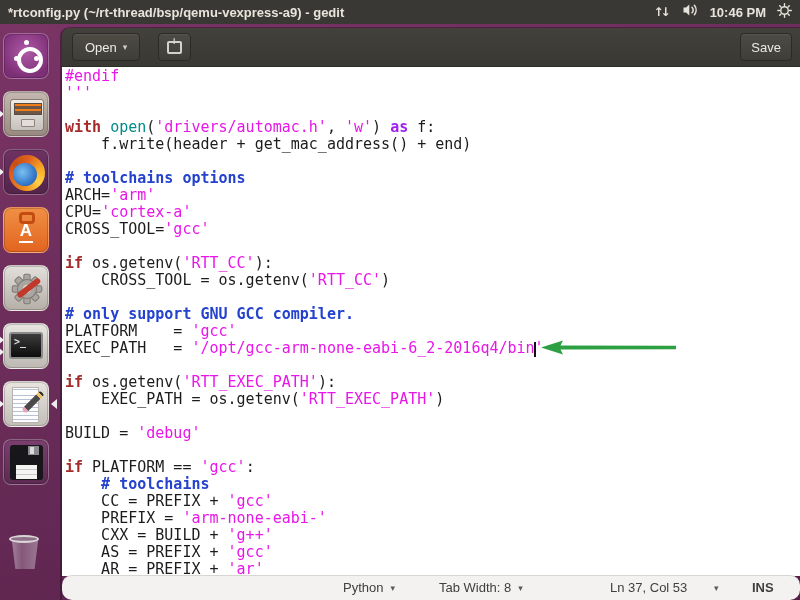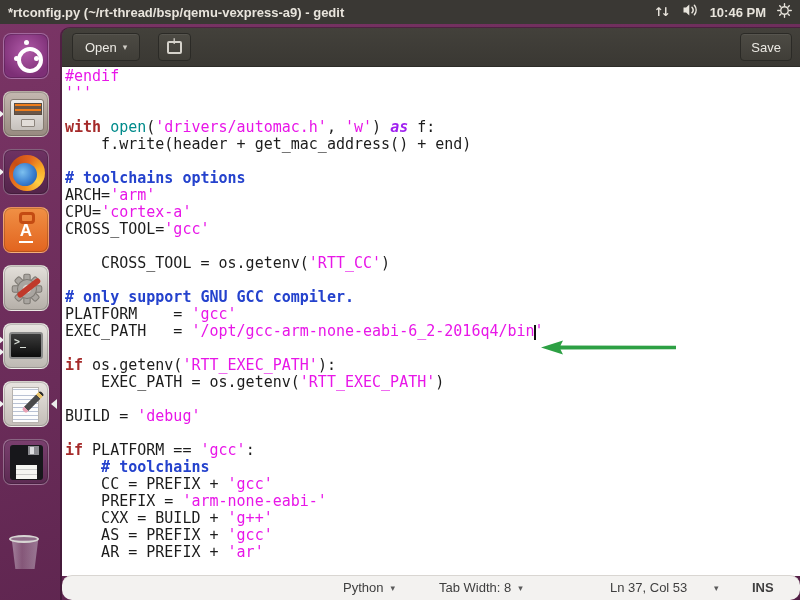--- a/index.html
+++ b/index.html
@@ -91,21 +91,21 @@
   .newtab-glyph:after{content:"+";position:absolute;left:2px;top:-8px;color:#d5d2cb;font-weight:bold;font-size:11px;background:transparent;}
 
   #code{position:absolute;top:39px;left:0;right:0;bottom:24px;background:#fff;overflow:hidden;
     font-family:"DejaVu Sans Mono","Liberation Mono",monospace;font-size:15px;color:var(--plain,#1c1c1c);
     padding:1px 0 0 3px;}
   .ln{height:17px;line-height:17px;white-space:pre;}
   .tk-k{color:var(--kw,#a52a2a);font-weight:bold;}
   .tk-s{color:var(--str,#ee00ee);}
   .tk-c{color:var(--com,#2442cd);font-weight:bold;}
   .tk-b{color:var(--builtin,#008b8b);}
-  .tk-a{color:var(--special,#a020f0);font-weight:bold;font-style:italic;}
+  .tk-a{color:var(--special,#a020f0);font-weight:bold;}
   .tk-p{color:var(--plain,#1c1c1c);}
   .tk-cur{display:inline-block;width:2px;height:15px;background:#111;vertical-align:text-bottom;margin:0 -1px;}
 
   #arrow{position:absolute;left:474px;top:272px;color:var(--arrow,#2da044);}
 
   #statusbar{position:absolute;left:0;right:0;bottom:0;height:24px;background:#f3f2f0;border-top:1px solid #d9d6d2;
     font-size:13px;color:#3f3f3f;border-radius:10px;}
   .sitem{position:absolute;top:0;height:23px;display:flex;align-items:center;gap:7px;white-space:nowrap;}
   .sitem .caret{color:#5a5a5a;}
   #st-lang{left:281px;}
@@ -232,20 +232,21 @@
         <div class="ln"><span class="tk-s">'''</span></div>
         <div class="ln"></div>
         <div class="ln"><span class="tk-k">with</span><span class="tk-p"> </span><span class="tk-b">open</span><span class="tk-p">(</span><span class="tk-s">'drivers/automac.h'</span><span class="tk-p">, </span><span class="tk-s">'w'</span><span class="tk-p">) </span><span class="tk-a">as</span><span class="tk-p"> f:</span></div>
         <div class="ln"><span class="tk-p">    f.write(header + get_mac_address() + end)</span></div>
         <div class="ln"></div>
         <div class="ln"><span class="tk-c"># toolchains options</span></div>
         <div class="ln"><span class="tk-p">ARCH=</span><span class="tk-s">'arm'</span></div>
         <div class="ln"><span class="tk-p">CPU=</span><span class="tk-s">'cortex-a'</span></div>
         <div class="ln"><span class="tk-p">CROSS_TOOL=</span><span class="tk-s">'gcc'</span></div>
         <div class="ln"></div>
+        <div class="ln"><span class="tk-k">if</span><span class="tk-p"> os.getenv(</span><span class="tk-s">'RTT_CC'</span><span class="tk-p">):</span></div>
         <div class="ln"><span class="tk-p">    CROSS_TOOL = os.getenv(</span><span class="tk-s">'RTT_CC'</span><span class="tk-p">)</span></div>
         <div class="ln"></div>
         <div class="ln"><span class="tk-c"># only support GNU GCC compiler.</span></div>
         <div class="ln"><span class="tk-p">PLATFORM    = </span><span class="tk-s">'gcc'</span></div>
         <div class="ln"><span class="tk-p">EXEC_PATH   = </span><span class="tk-s">'/opt/gcc-arm-none-eabi-6_2-2016q4/bin</span><span class="tk-cur"></span><span class="tk-s">'</span></div>
         <div class="ln"></div>
         <div class="ln"><span class="tk-k">if</span><span class="tk-p"> os.getenv(</span><span class="tk-s">'RTT_EXEC_PATH'</span><span class="tk-p">):</span></div>
         <div class="ln"><span class="tk-p">    EXEC_PATH = os.getenv(</span><span class="tk-s">'RTT_EXEC_PATH'</span><span class="tk-p">)</span></div>
         <div class="ln"></div>
         <div class="ln"><span class="tk-p">BUILD = </span><span class="tk-s">'debug'</span></div>

